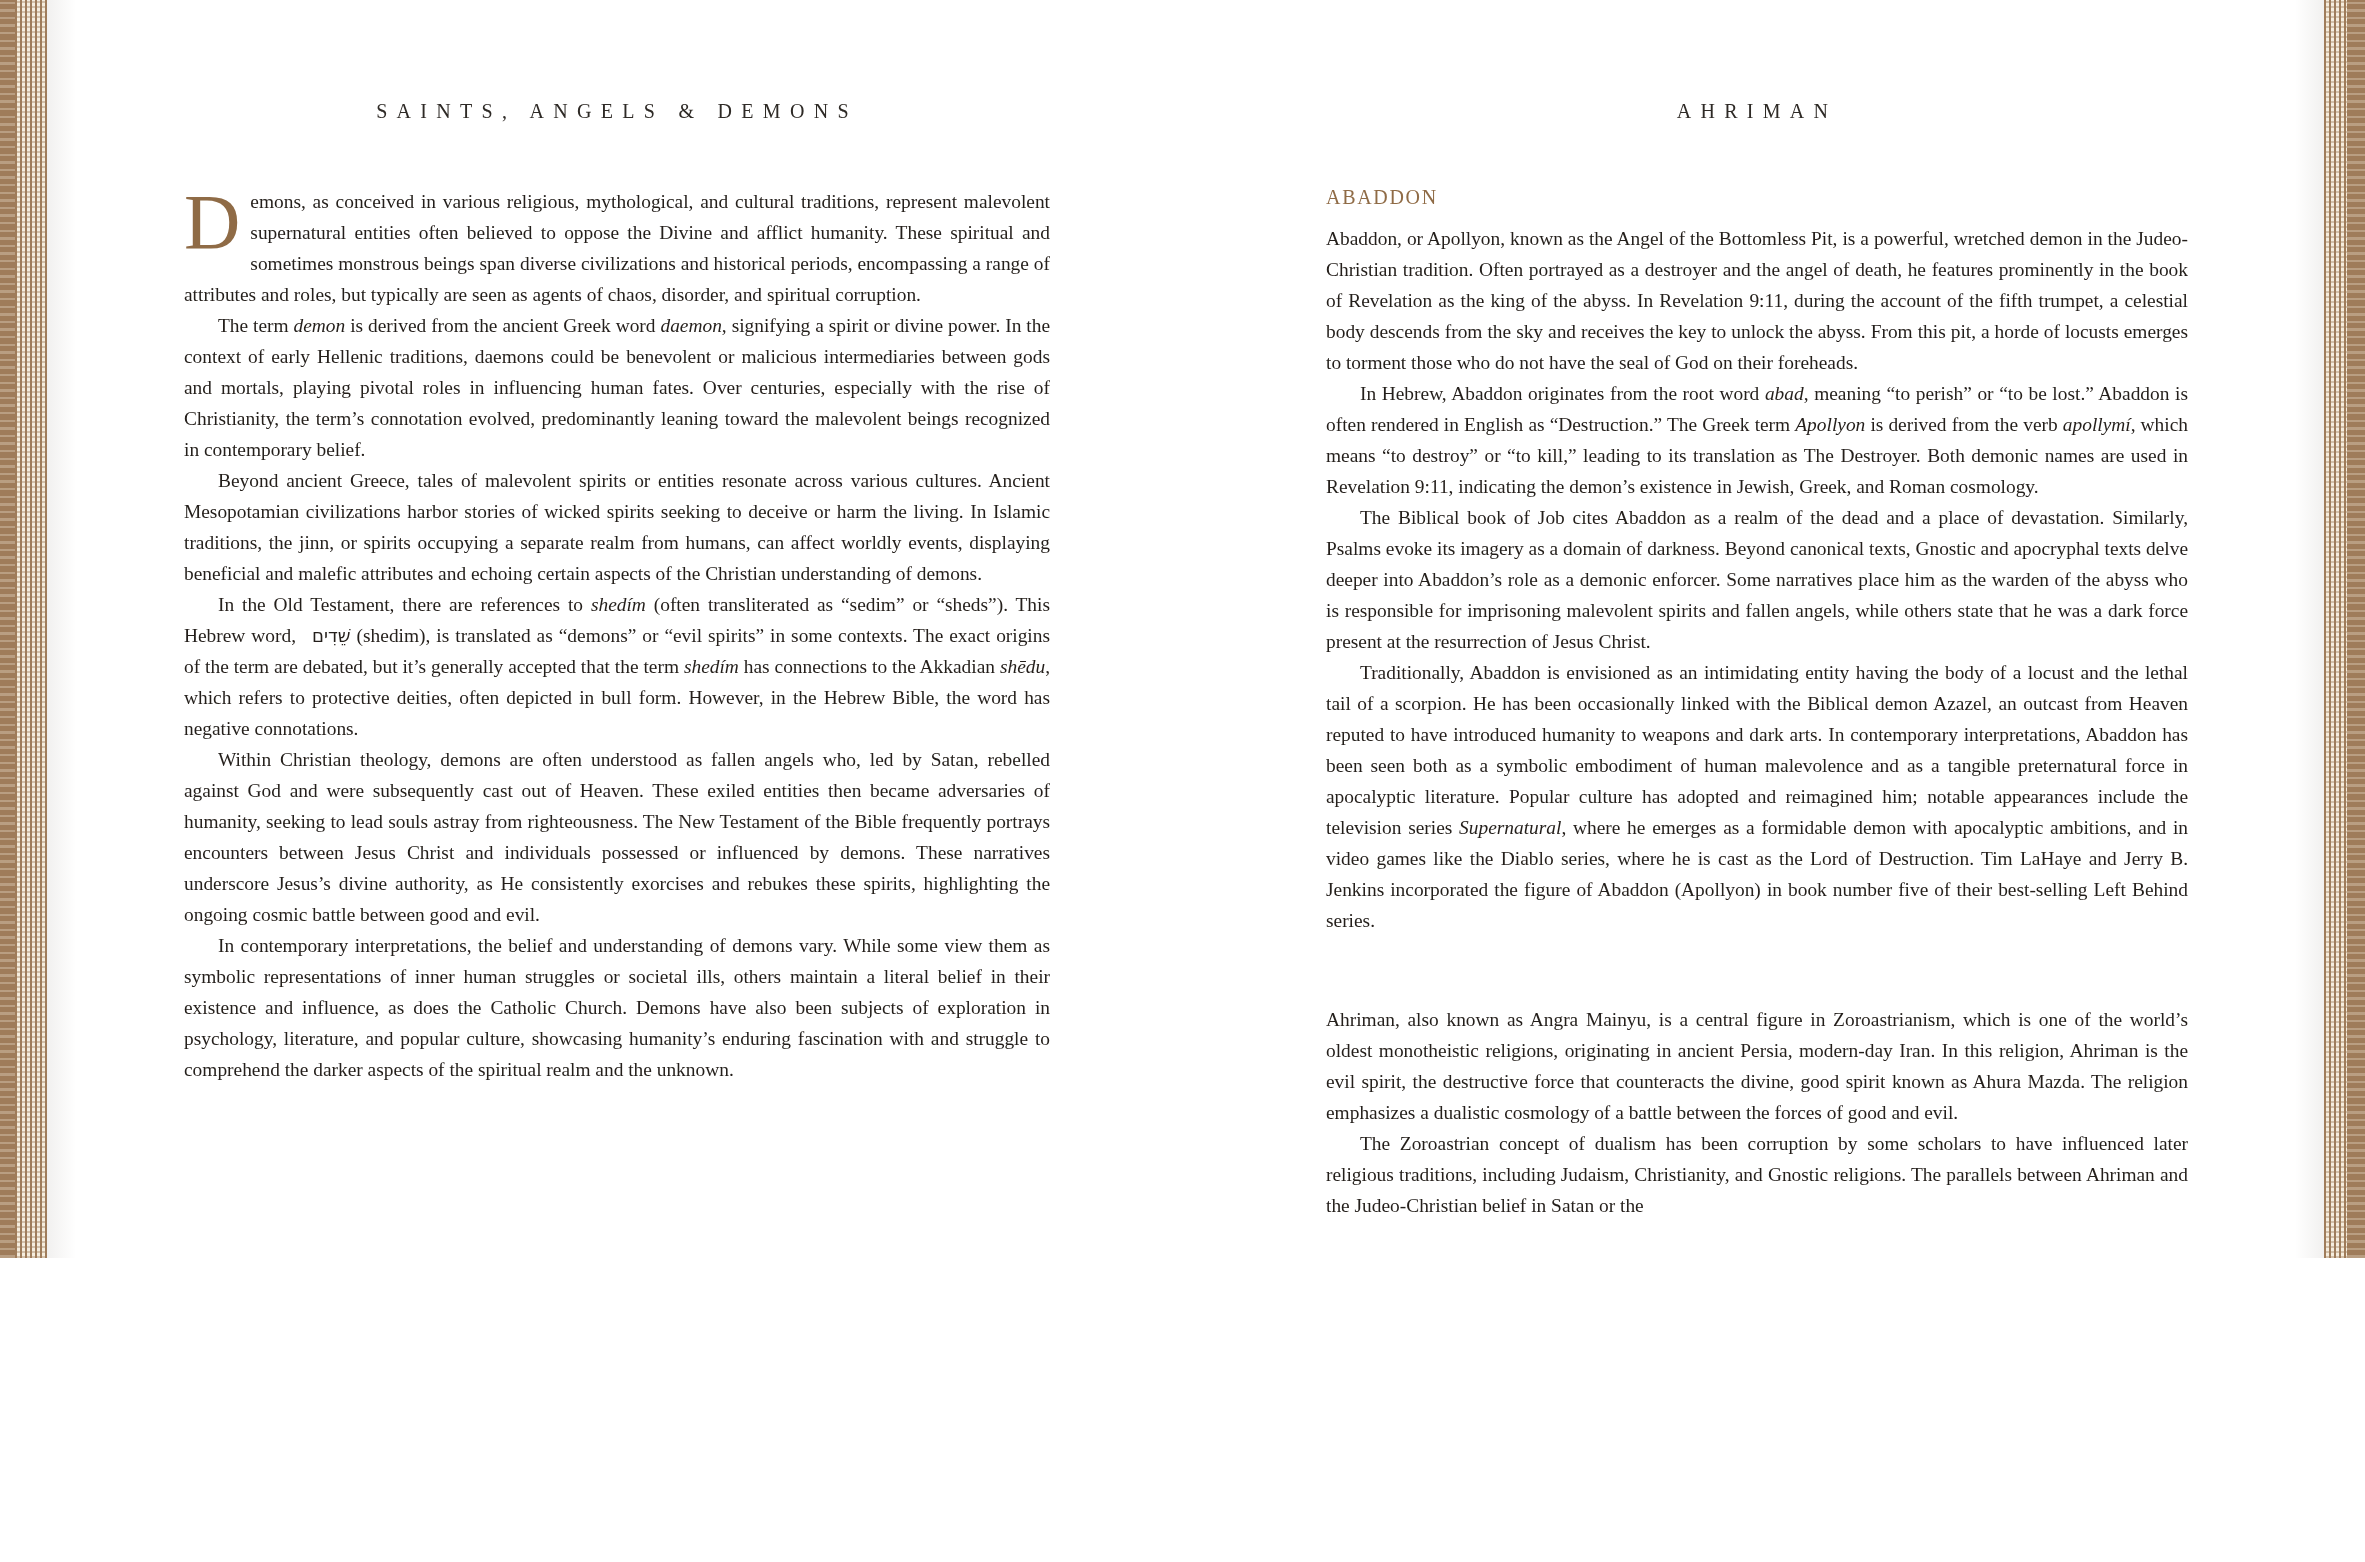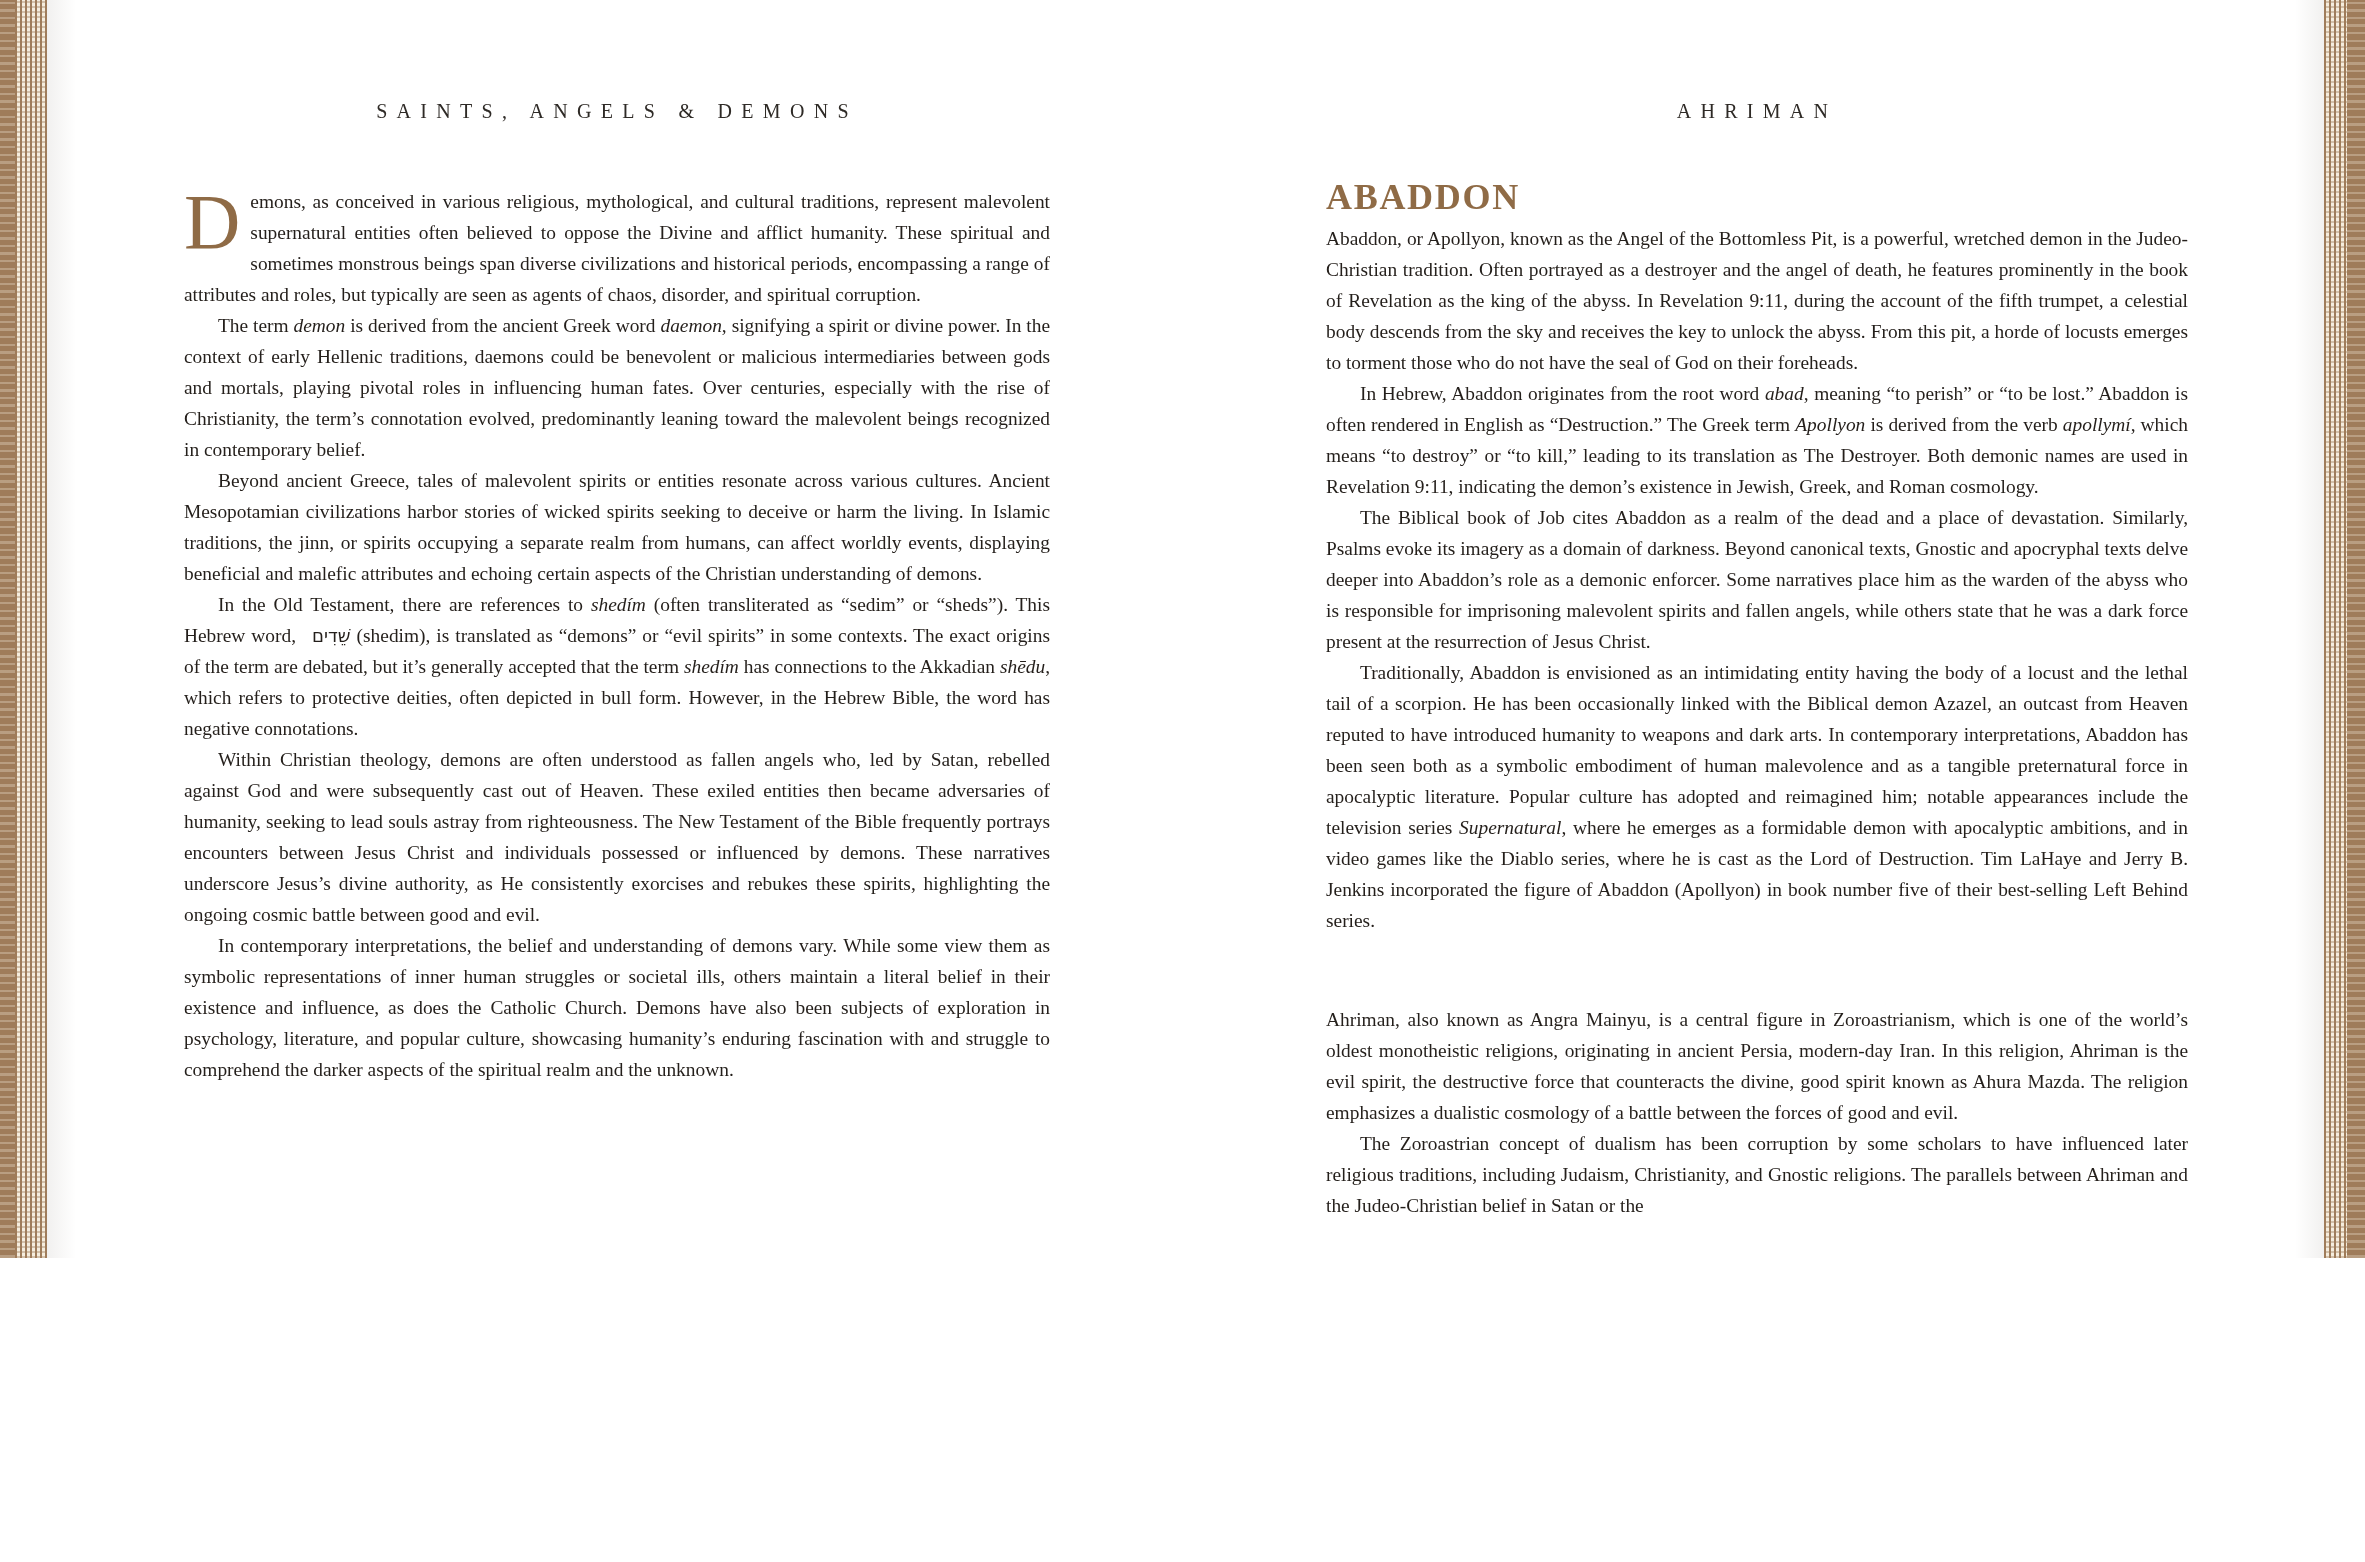--- a/index.html
+++ b/index.html
@@ -66,21 +66,21 @@
 
   .dropcap {
     float: left;
     font-size: 78px; line-height: 64px;
     margin: 4.2px 10px 0 0;
     color: var(--accent);
   }
 
   h2.section-title {
     margin: 0 0 6.8px 0;
-    font-size: 36px; line-height: 37px; font-weight: bold;
+    font-size: 20px; line-height: 37px; font-weight: normal;
     letter-spacing: 1.7px; color: var(--accent);
   }
   .section + .section { margin-top: 68px; }
 
   .hebrew { font-family: "DejaVu Sans", "DejaVu Serif", sans-serif; font-size: 18px; margin-left: 10px; }
 
   
   .footer { position: absolute; top: 1472px; }
   .footer.left  { left: 184px;  width: 866px; }
   .footer.right { left: 1326px; width: 862px; }

